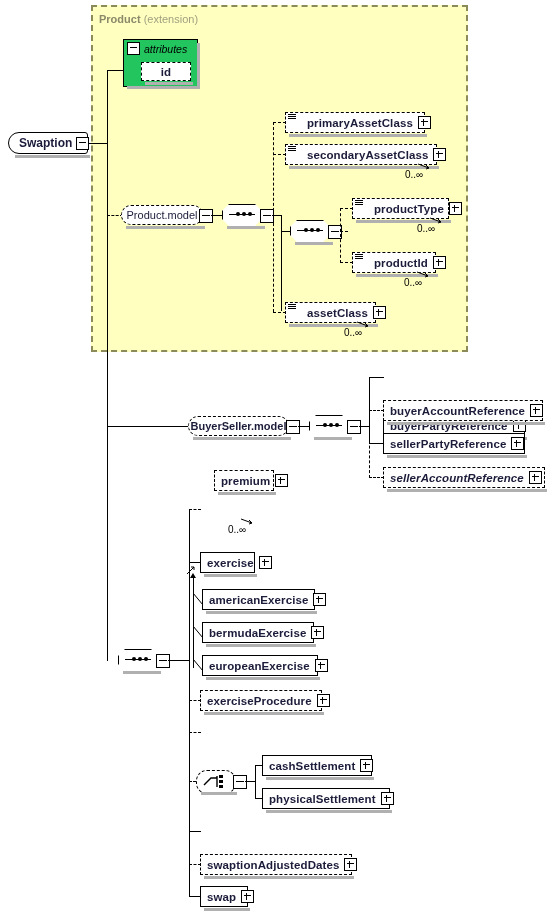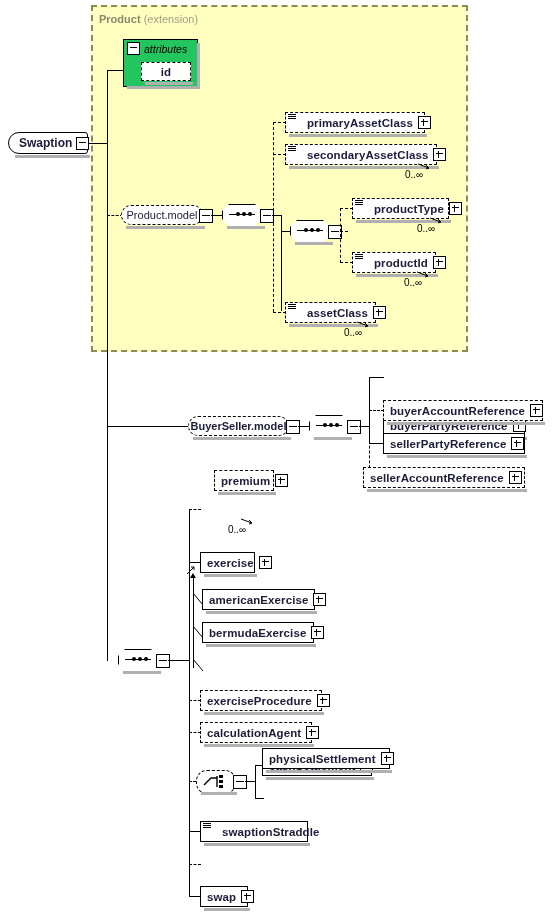--- a/index.html
+++ b/index.html
@@ -272,21 +272,21 @@
   </div>
 
   <div class="ln hline" style="left:369px;top:443px;width:15px;"></div>
   <div class="ebox" style="left:383px;top:433px;width:142px;">
     <span class="lbl">sellerPartyReference</span>
     <span class="expander plus"></span>
     <span class="shadow"></span>
   </div>
 
   <div class="dln dhline" style="left:369px;top:477px;width:15px;"></div>
-  <div class="ebox opt" style="left:363px;top:467px;width:162px;">
+  <div class="ebox opt" style="left:383px;top:467px;width:162px;font-style:italic;">
     <span class="lbl">sellerAccountReference</span>
     <span class="expander plus"></span>
     <span class="shadow"></span>
   </div>
 
   <div class="seq" style="left:118px;top:649px;">
     <span class="oct"></span>
     <span class="bar"></span>
     <span class="d" style="left:14px;"></span>
     <span class="d" style="left:20px;"></span>
@@ -336,34 +336,34 @@
     </svg>
   <div class="ebox" style="left:202px;top:622px;width:112px;">
     <span class="lbl">bermudaExercise</span>
     <span class="expander plus"></span>
     <span class="shadow"></span>
   </div>
 
   <svg style="position:absolute;left:193px;top:659px;width:11px;height:14px;" viewBox="0 0 11 14">
       <path d="M0 0 L10 12" fill="none" stroke="#000" stroke-width="1"></path>
     </svg>
+  <div class="ebox" style="left:202px;top:655px;width:116px;">
+    <span class="lbl">europeanExercise</span>
+    <span class="expander plus"></span>
+    <span class="shadow"></span>
+  </div>
 
   <div class="dln dhline" style="left:189px;top:700px;width:12px;"></div>
   <div class="ebox opt" style="left:200px;top:690px;width:122px;text-align:center;">
     <span class="lbl">exerciseProcedure</span>
     <span class="expander plus"></span>
     <span class="shadow"></span>
   </div>
 
   <div class="dln dhline" style="left:189px;top:732px;width:12px;"></div>
-  <div class="ebox opt" style="left:200px;top:722px;width:112px;">
-    <span class="lbl">calculationAgent</span>
-    <span class="expander plus"></span>
-    <span class="shadow"></span>
-  </div>
 
   <div class="dln dhline" style="left:189px;top:781px;width:11px;"></div>
   <div class="choice" style="left:196px;top:770px;">
     <span class="el"></span>
     <svg style="position:absolute;left:7px;top:4px;width:24px;height:15px;" viewBox="0 0 24 15">
       <path d="M1 11 L8 4 L14 4" fill="none" stroke="#000" stroke-width="1.4"></path>
       <path d="M14 2 L14 13" fill="none" stroke="#000" stroke-width="1.4"></path>
       <rect x="16" y="1" width="4" height="3" fill="#000"></rect>
       <rect x="16" y="6" width="4" height="3" fill="#000"></rect>
       <rect x="16" y="11" width="4" height="3" fill="#000"></rect>
@@ -375,38 +375,34 @@
   <div class="ln vline" style="left:255px;top:765px;height:33px;"></div>
 
   <div class="ln hline" style="left:255px;top:765px;width:9px;"></div>
   <div class="ebox" style="left:262px;top:755px;width:110px;">
     <span class="lbl">cashSettlement</span>
     <span class="expander plus"></span>
     <span class="shadow"></span>
   </div>
 
   <div class="ln hline" style="left:255px;top:798px;width:9px;"></div>
-  <div class="ebox" style="left:262px;top:748px;width:128px;">
+  <div class="ebox" style="left:262px;top:788px;width:128px;">
     <span class="lbl">physicalSettlement</span>
     <span class="expander plus"></span>
     <span class="shadow"></span>
   </div>
 
   <div class="ln hline" style="left:189px;top:831px;width:12px;"></div>
-  <div class="ebox has-tmark" style="left:200px;top:821px;width:108px;">
-    <span class="tmark">
-        <i></i>
-        <i></i>
-        <i></i>
-      </span>
-    <span class="lbl">swaptionStraddle</span>
-    <span class="shadow"></span>
-  </div>
 
   <div class="dln dhline" style="left:189px;top:864px;width:12px;"></div>
+  <div class="ebox opt" style="left:200px;top:854px;width:152px;">
+    <span class="lbl">swaptionAdjustedDates</span>
+    <span class="expander plus"></span>
+    <span class="shadow"></span>
+  </div>
 
   <div class="ln hline" style="left:189px;top:896px;width:12px;"></div>
   <div class="ebox" style="left:200px;top:886px;width:48px;">
     <span class="lbl">swap</span>
     <span class="expander plus"></span>
     <span class="shadow"></span>
   </div>
 
 </div>
 

